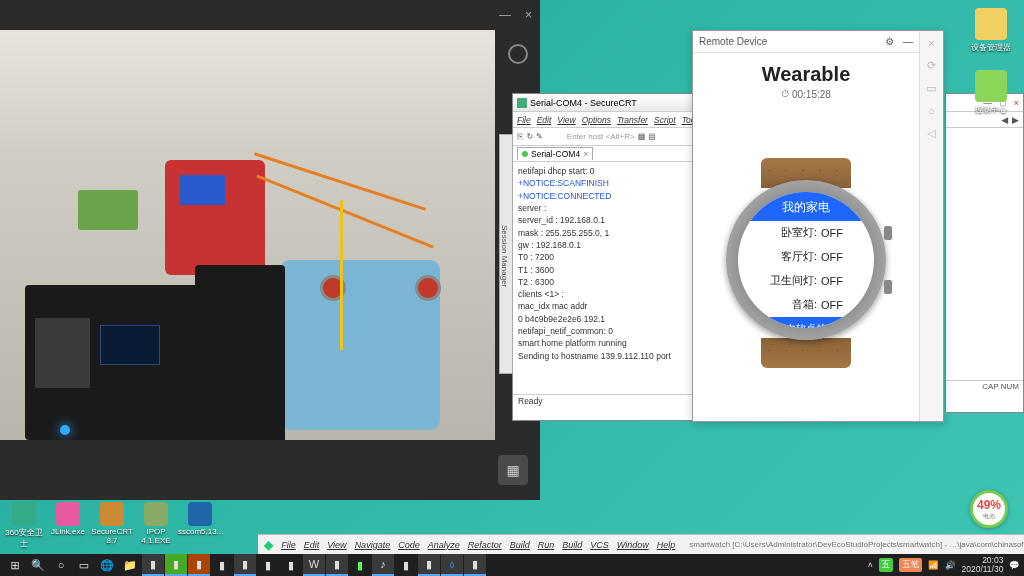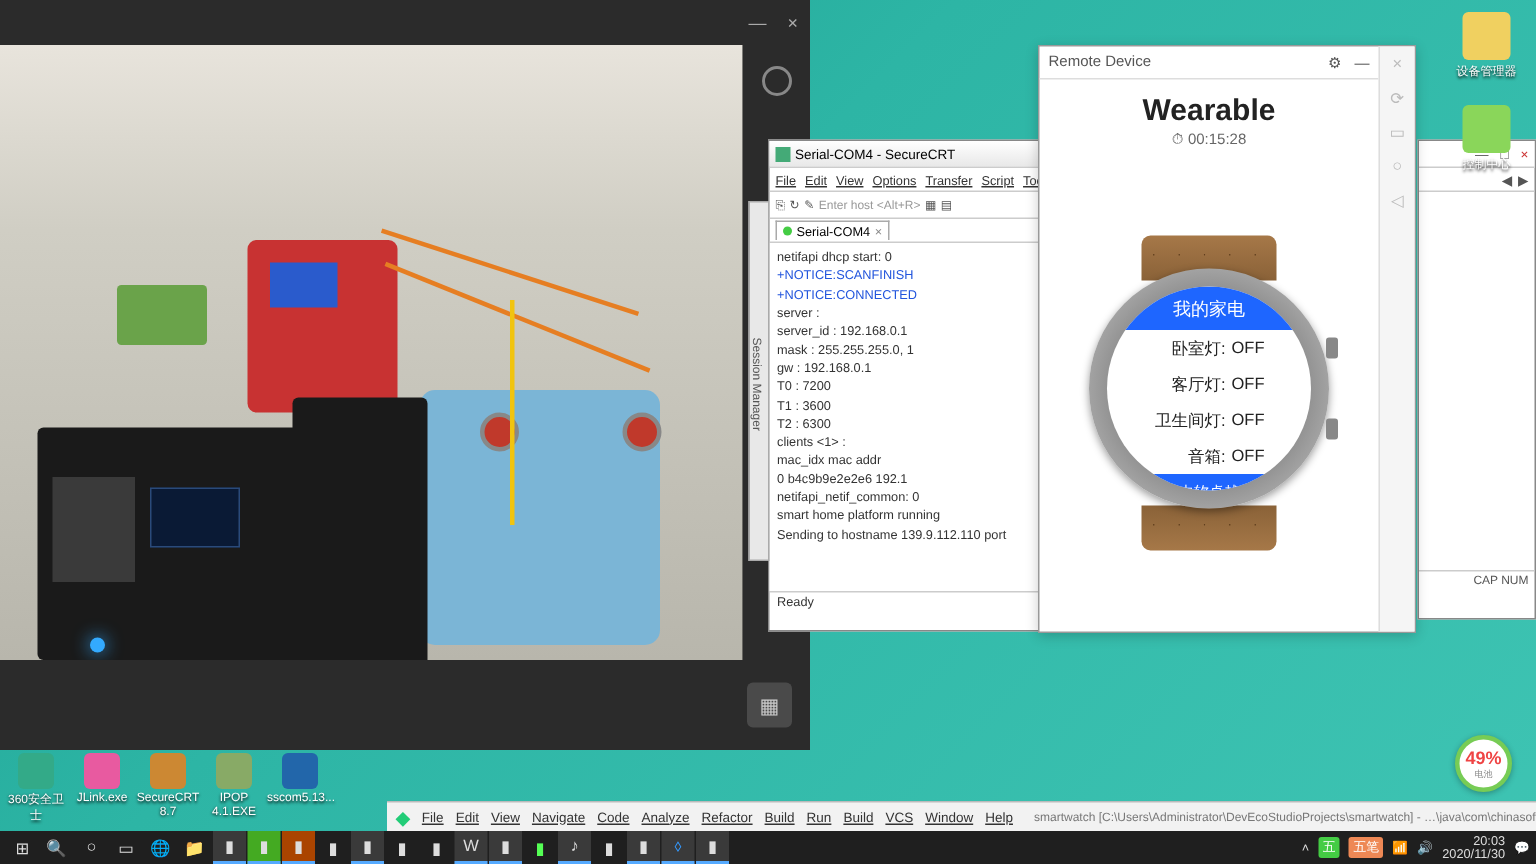--- a/index.html
+++ b/index.html
@@ -94,21 +94,21 @@
 
 
 .taskbar { position:absolute; left:0; bottom:0; width:100%; height:22px; background:#1f1f1f; display:flex; align-items:center; padding:0 4px; justify-content:space-between; }
 .tb-left { display:flex; align-items:center; gap:1px; }
 .tb-item { width:22px; height:22px; display:flex; align-items:center; justify-content:center; font-size:11px; color:#ddd; }
 .tb-item.active { background:#3a3a3a; border-bottom:2px solid #5af; }
 .tb-right { display:flex; align-items:center; gap:6px; font-size:8.5px; color:#ddd; }
 .tb-clock { text-align:right; line-height:1.1; }
 
 
-.underline { text-decoration: underline; }
+.underline { text-decoration: underline; font-style: italic; }
 </style>
 </head>
 <body>
 
 <div class="camera-window">
   <div class="camera-titlebar">
     <span>—</span>
     <span>×</span>
   </div>
   <div class="camera-body">
@@ -149,21 +149,21 @@
     <span class="underline">View</span>
     <span class="underline">Options</span>
     <span class="underline">Transfer</span>
     <span class="underline">Script</span>
     <span class="underline">Tool</span>
   </div>
   <div class="crt-toolbar">
     <span>⎘</span>
     <span>↻</span>
     <span>✎</span>
-    <span style="color:#999;">Enter host &lt;Alt+R&gt;</span>
+    <span style="color:#999;margin-left:21px;">Enter host &lt;Alt+R&gt;</span>
     <span>▦</span>
     <span>▤</span>
   </div>
   <div class="crt-tab">
     <div class="crt-tab-item">
       <span class="crt-dot"></span>
       <span>Serial-COM4</span>
       <span style="color:#888;">×</span>
     </div>
   </div>

